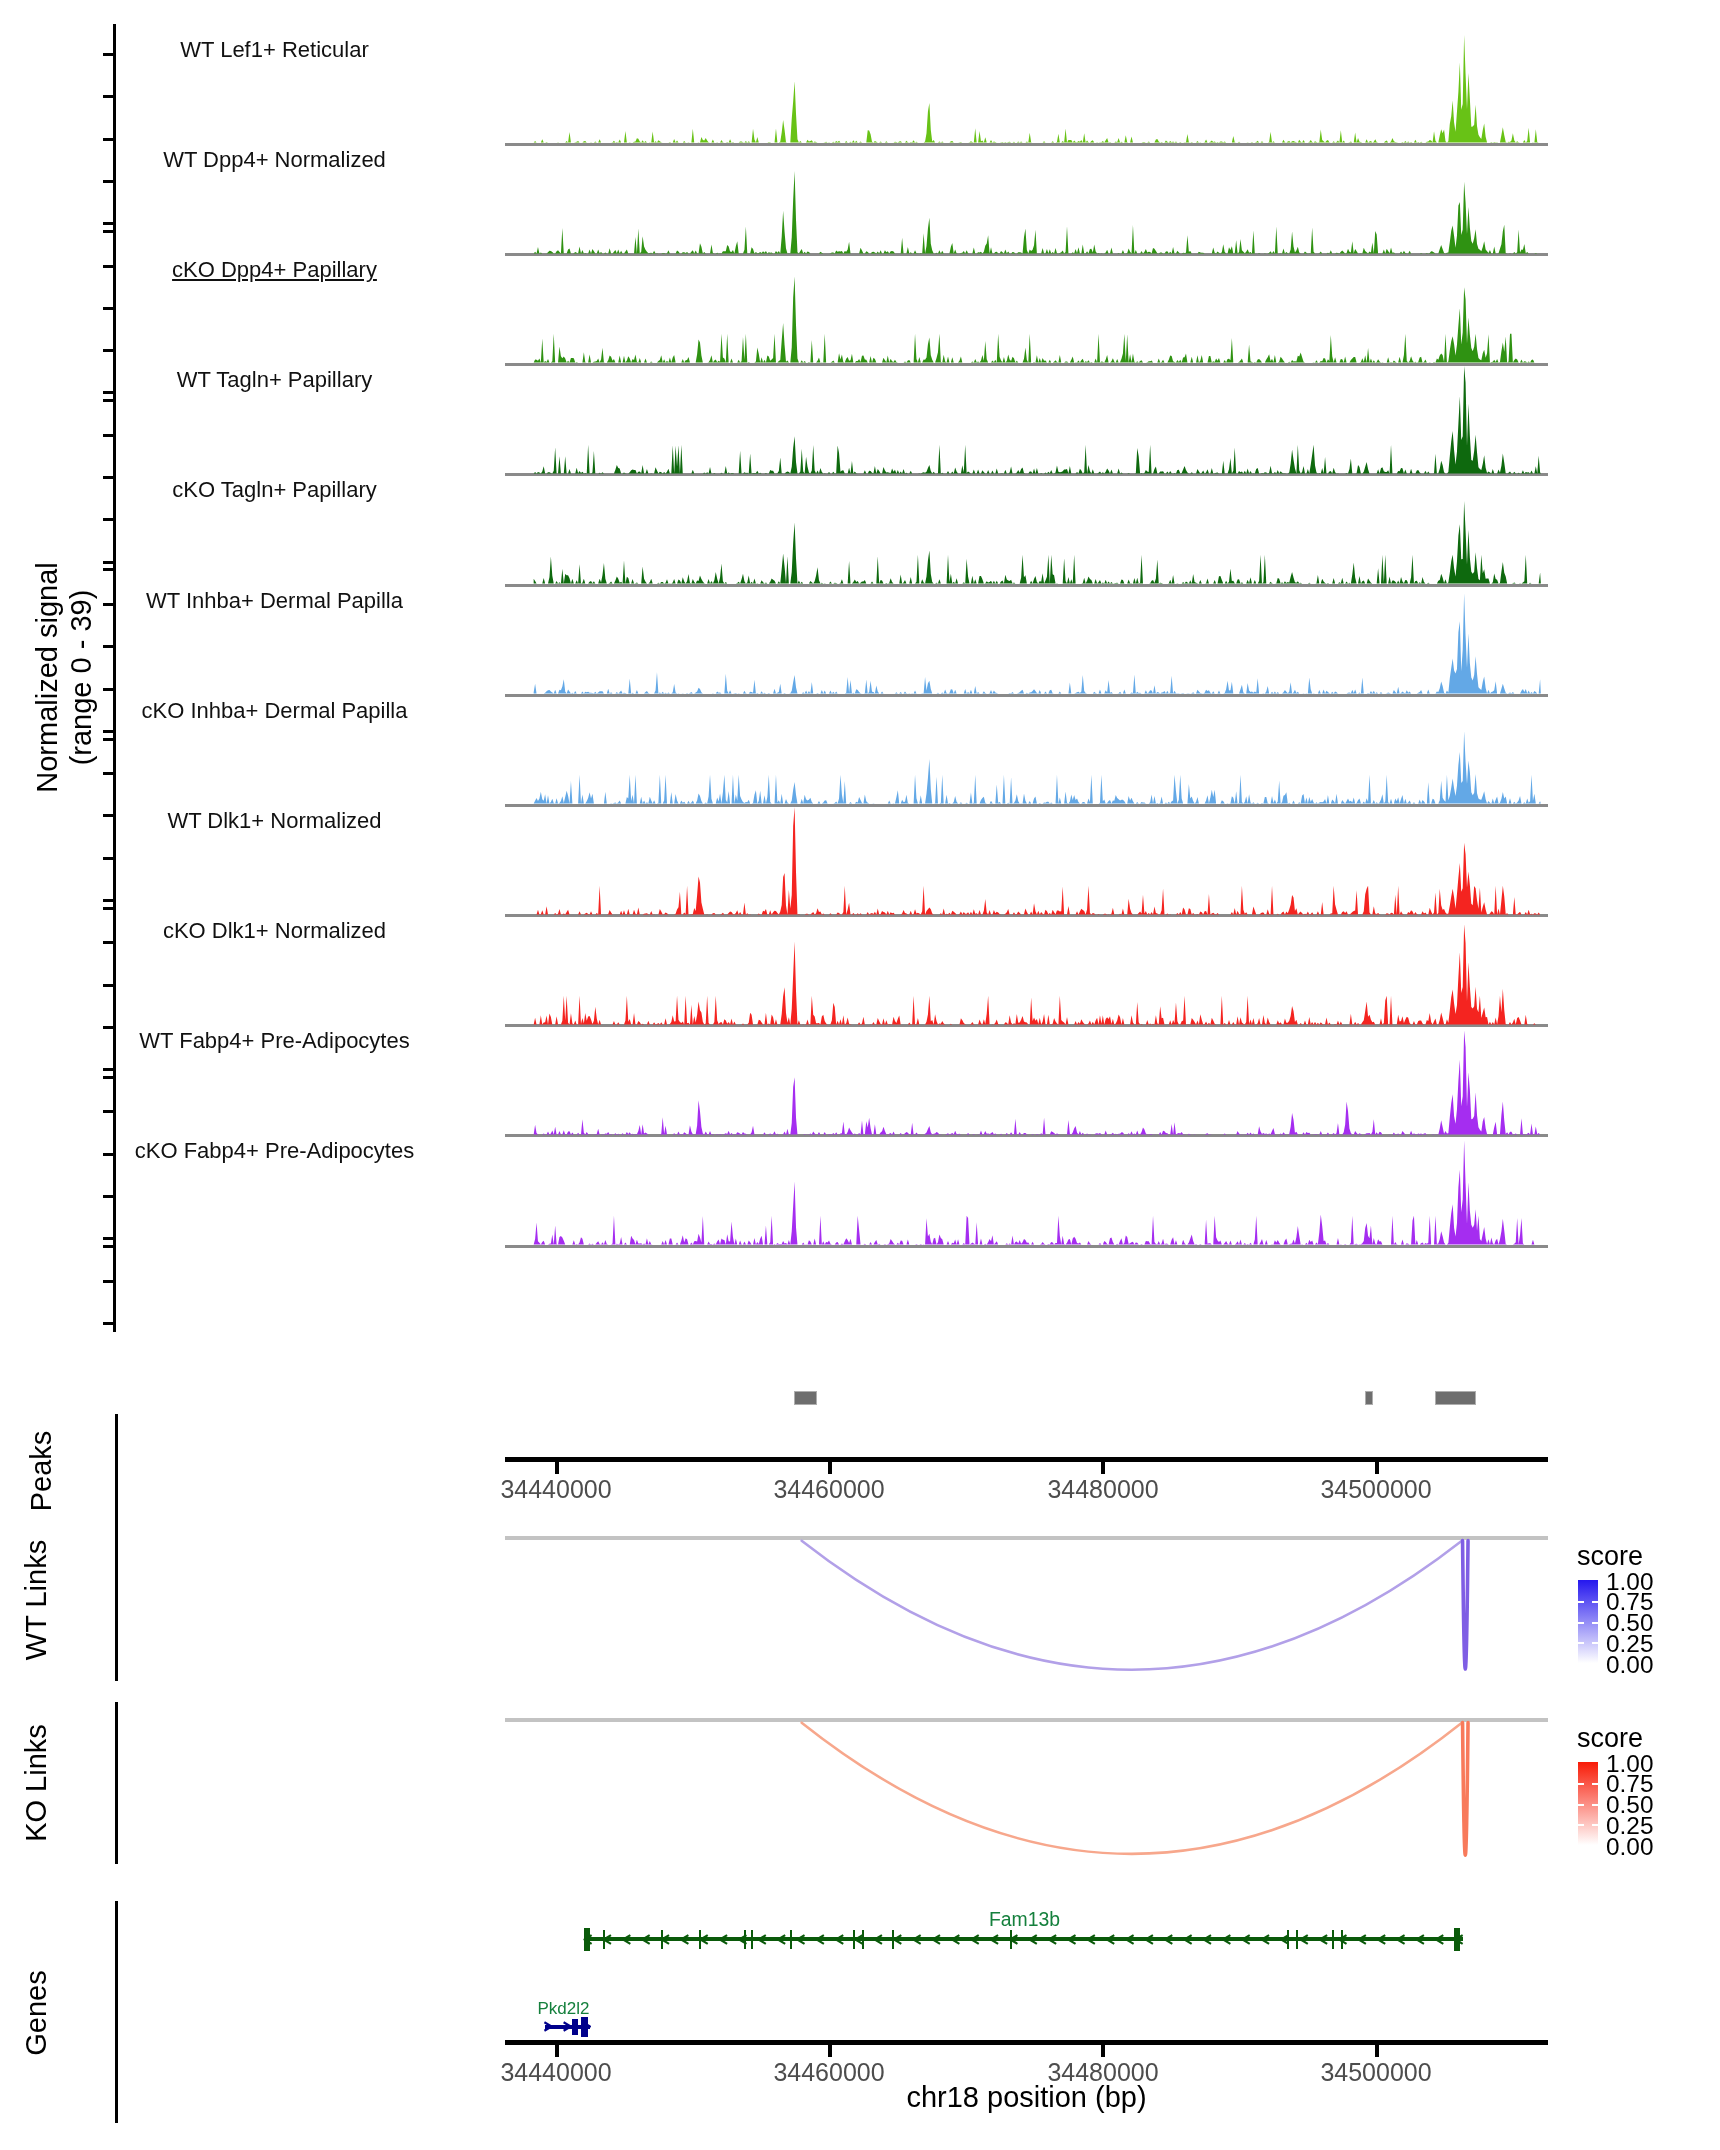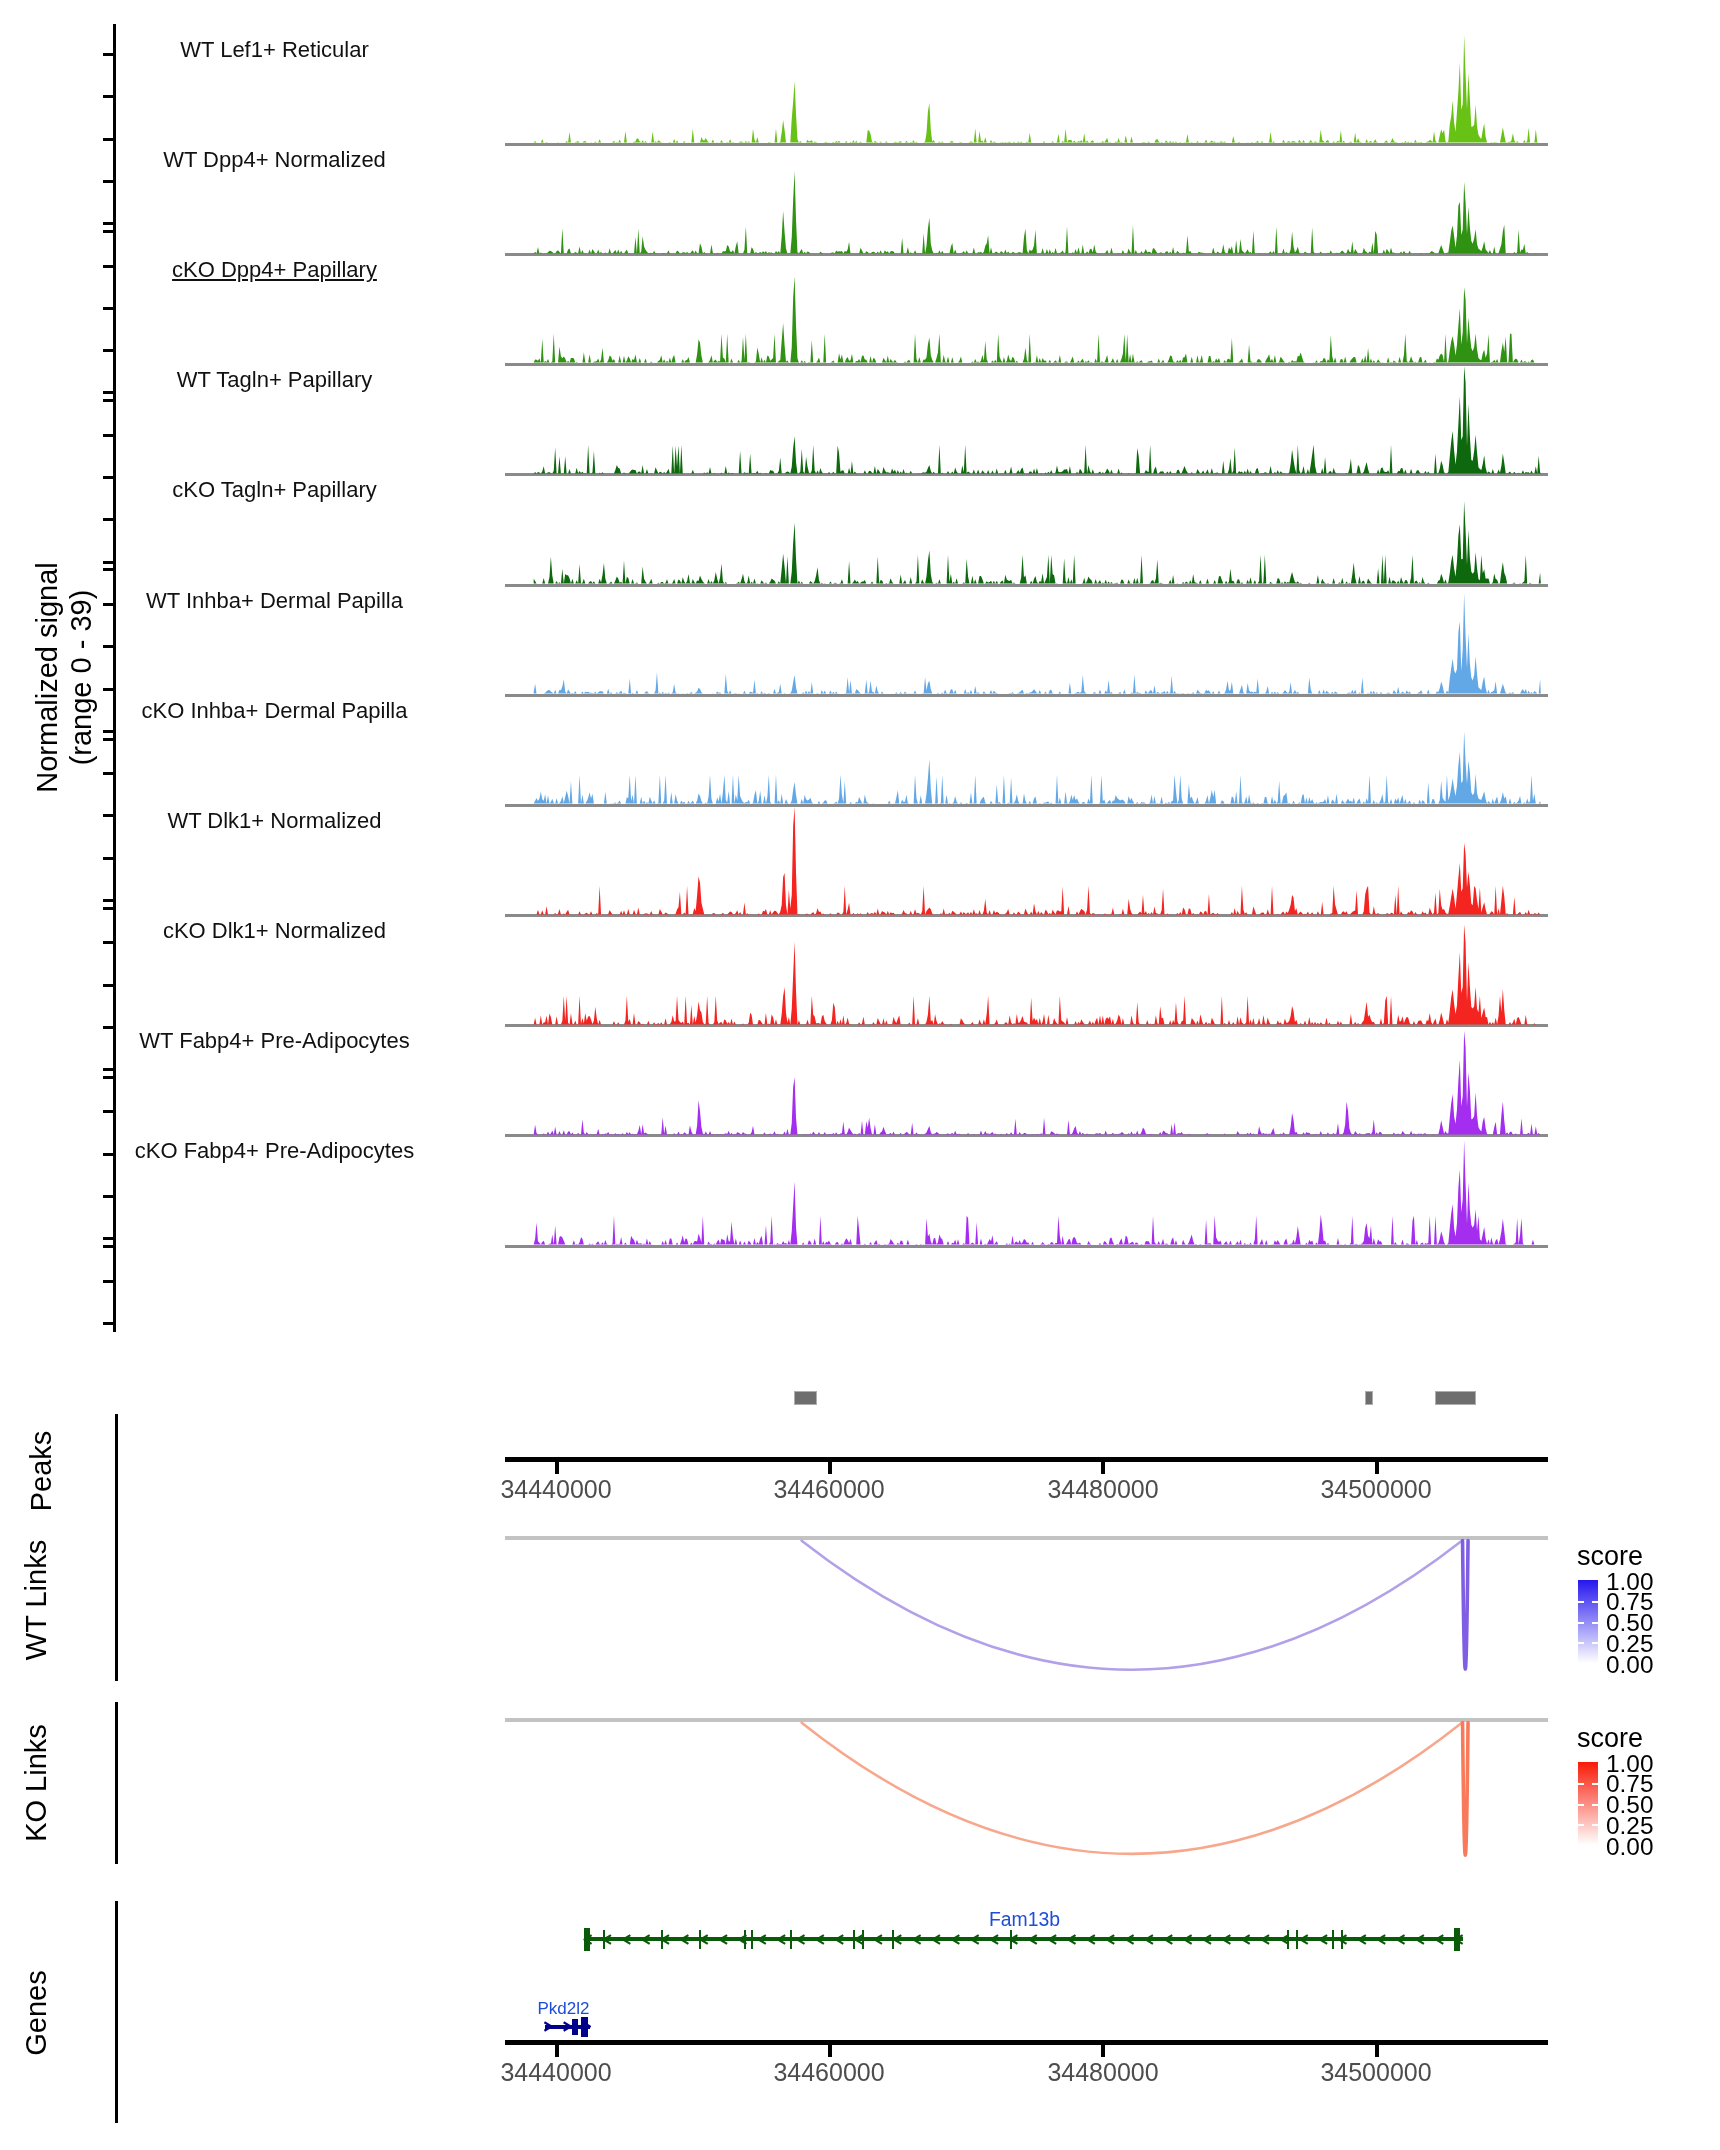--- a/index.html
+++ b/index.html
@@ -20,21 +20,21 @@
             font-size:25px;color:#4d4d4d;white-space:nowrap;}
   .axis-title{position:absolute;width:645px;margin-left:-323px;text-align:center;
               font-size:29px;color:#000000;}
   .ytick{position:absolute;width:10.8px;height:2.9px;background:#000000;}
   .legend{position:absolute;width:158px;height:172px;}
   .legend-title{position:absolute;left:2.9px;top:0;font-size:27px;color:#000000;}
   .legend-bar{position:absolute;left:4.3px;top:39px;width:19.4px;height:83px;}
   .legend-notch{position:absolute;width:5.7px;height:2.2px;background:#ffffff;}
   .legend-num{position:absolute;left:32px;font-size:24.4px;color:#000000;}
   .gene-label{position:absolute;width:215px;margin-left:-108px;text-align:center;
-              color:#1d4ed8;white-space:nowrap;}
+              color:#15803d;white-space:nowrap;}
   .peak-box{position:absolute;background:#6e6e6e;border:1.4px solid #aeaeae;}
   svg{position:absolute;overflow:visible;}
 </style>
 </head>
 <body>
 
 <div id="fig">
 
   <div class="ylab" style="left:-123px;top:643px;">
     <div>Normalized signal</div>
@@ -299,15 +299,16 @@
       <div class="axis-line" style="position: absolute; left: 505px; top: 2040px; width: 1043px;"></div>
       <div class="axis-tick" style="position: absolute; left: 555px; top: 2045px;"></div>
       <div class="axis-num" style="position: absolute; left: 556px; top: 2058px;">34440000</div>
       <div class="axis-tick" style="position: absolute; left: 828px; top: 2045px;"></div>
       <div class="axis-num" style="position: absolute; left: 829px; top: 2058px;">34460000</div>
       <div class="axis-tick" style="position: absolute; left: 1101px; top: 2045px;"></div>
       <div class="axis-num" style="position: absolute; left: 1103px; top: 2058px;">34480000</div>
       <div class="axis-tick" style="position: absolute; left: 1375px; top: 2045px;"></div>
       <div class="axis-num" style="position: absolute; left: 1376px; top: 2058px;">34500000</div>
     </div>
+  <div class="axis-title" style="left:1027px;top:2081px;">chr18 position (bp)</div>
 
 </div>
 
 
 </body></html>

